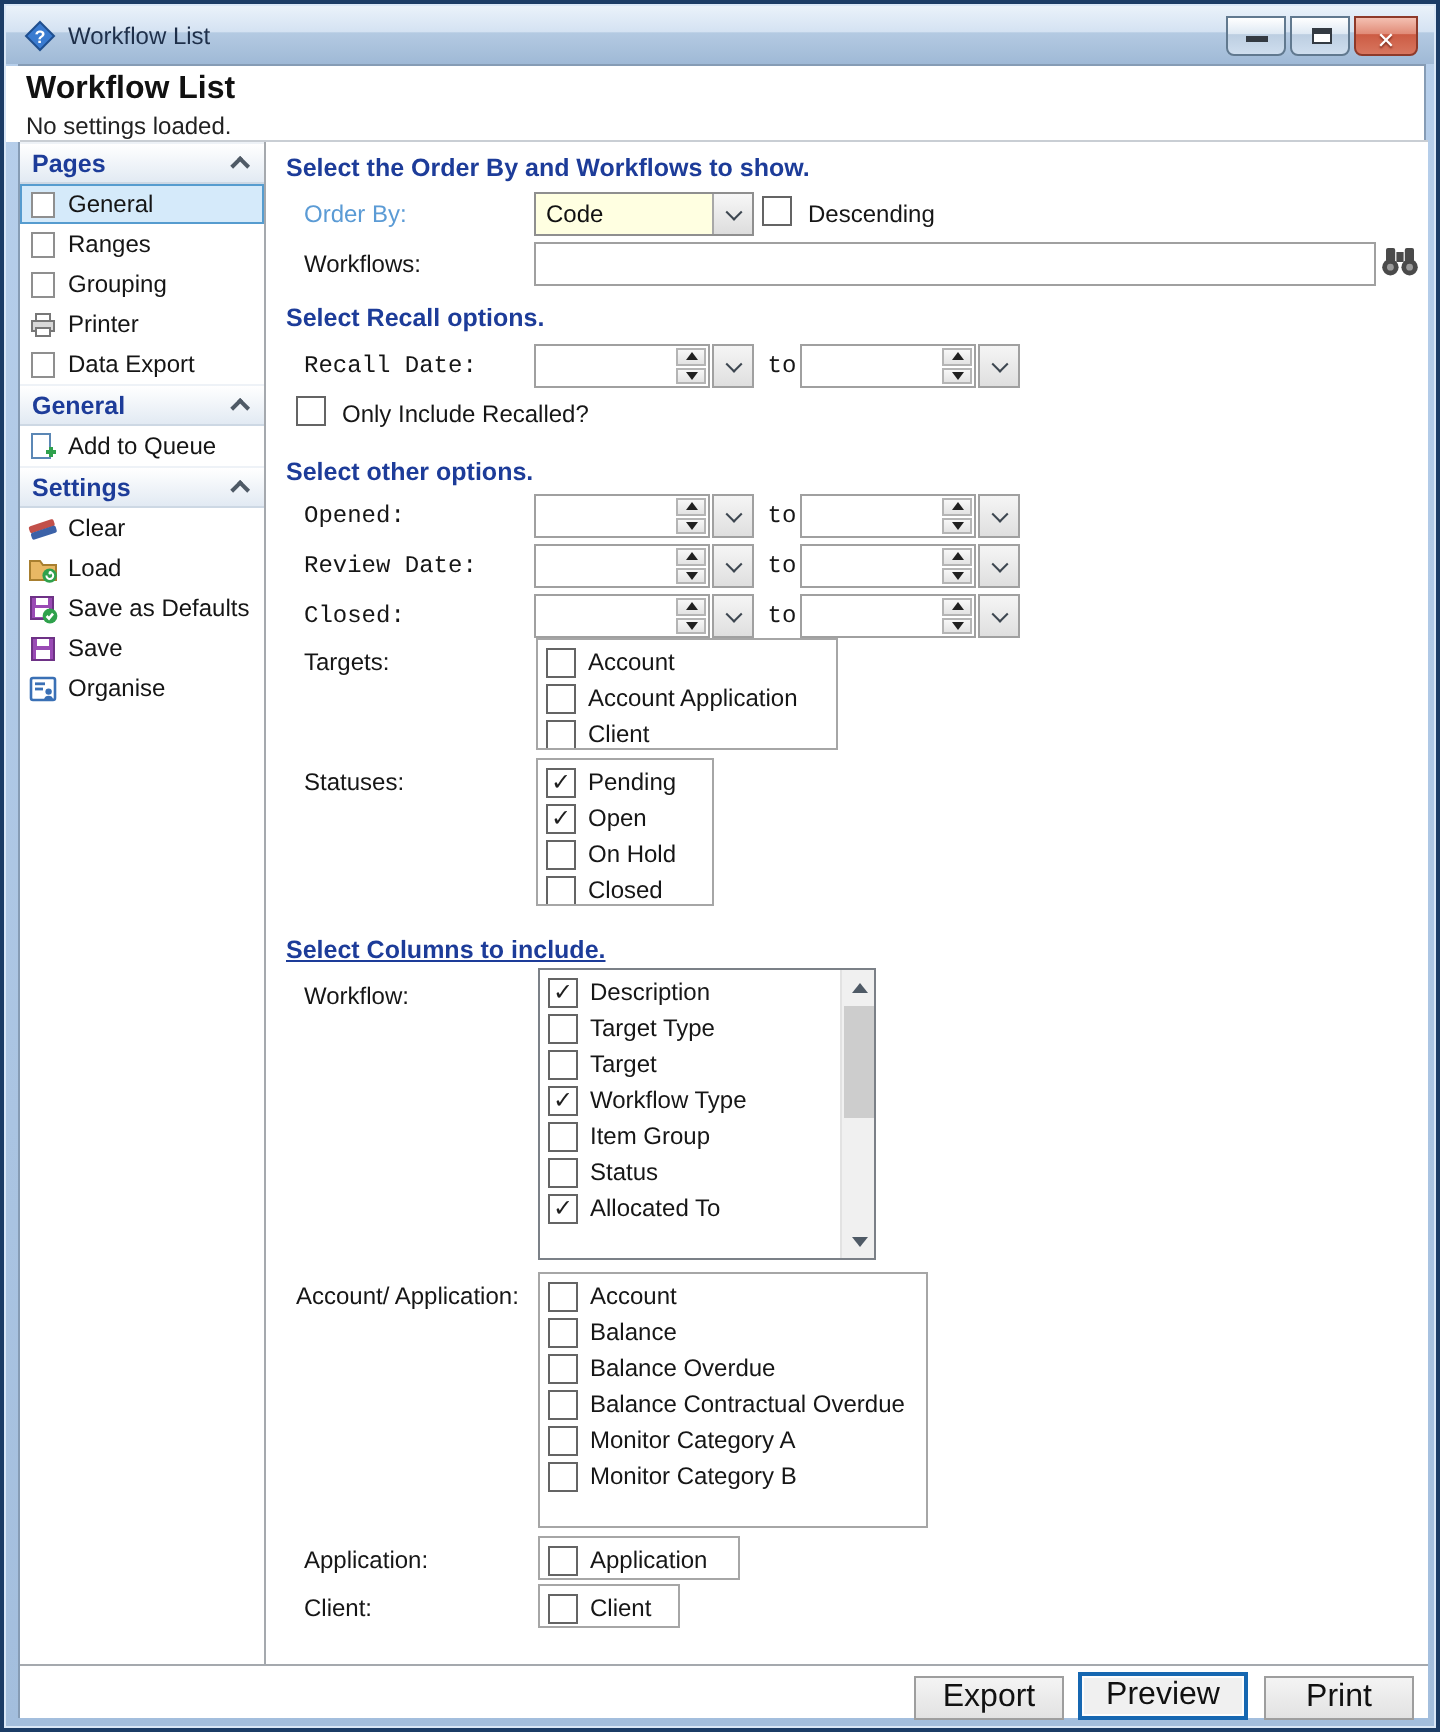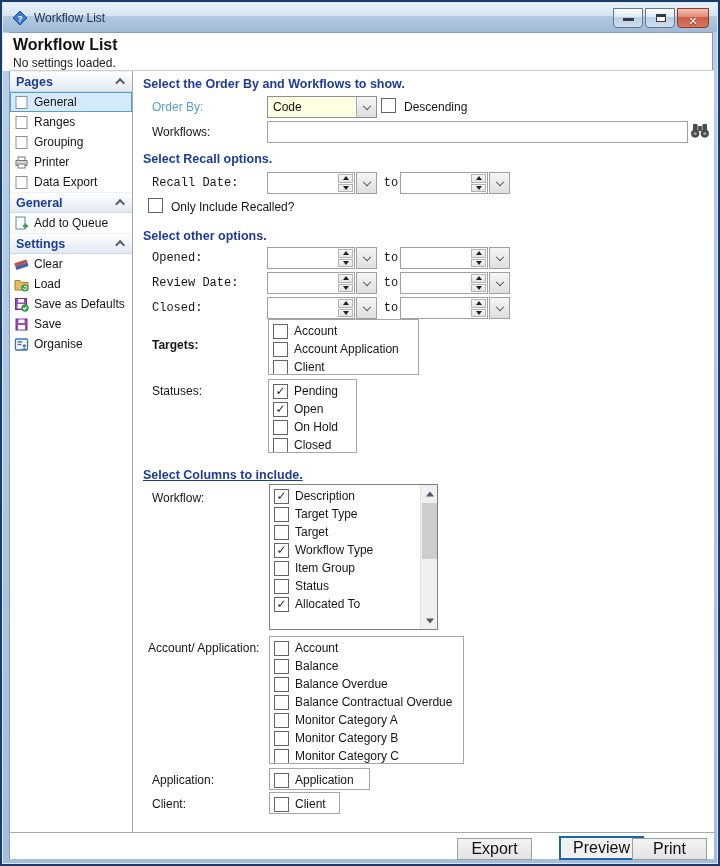--- a/index.html
+++ b/index.html
@@ -384,21 +384,21 @@
               <span class="spin-btn spin-up"></span>
               <span class="spin-btn spin-down"></span>
             </span>
           </span>
           <span class="dd-btn" style="left:356px; top:0;">
             <span class="chev-down"></span>
           </span>
         </div>
       </div>
 
-    <div class="lbl" style="left:19px; top:267px;font-weight:bold;">Targets:</div>
+    <div class="lbl" style="left:19px; top:253px;">Targets:</div>
     <div class="group-box" style="left:135px; top:248px; width:151px; height:56px;">
 
         <div class="chk-item">
           <span class="cbx"></span>
           <span class="chk-label">Account</span>
         </div>
 
         <div class="chk-item">
           <span class="cbx"></span>
           <span class="chk-label">Account Application</span>
@@ -509,24 +509,20 @@
         <div class="chk-item">
           <span class="cbx"></span>
           <span class="chk-label">Monitor Category A</span>
         </div>
 
         <div class="chk-item">
           <span class="cbx"></span>
           <span class="chk-label">Monitor Category B</span>
         </div>
 
-        <div class="chk-item">
-          <span class="cbx"></span>
-          <span class="chk-label">Monitor Category C</span>
-        </div>
       </div>
 
     <div class="lbl" style="left:19px; top:702px;">Application:</div>
     <div class="group-box" style="left:136px; top:697px; width:101px; height:22px;">
 
         <div class="chk-item">
           <span class="cbx"></span>
           <span class="chk-label">Application</span>
         </div>
       </div>
@@ -538,17 +534,17 @@
           <span class="cbx"></span>
           <span class="chk-label">Client</span>
         </div>
       </div>
 
   </div>
 
   <div class="footer-line"></div>
   <div class="footer">
     <div class="btn" style="left:447px; top:5px; width:75px;">Export</div>
-    <div class="btn btn-default" style="left:529px; top:3px; width:85px;margin-left:20px;">Preview</div>
+    <div class="btn btn-default" style="left:529px; top:3px; width:85px;">Preview</div>
     <div class="btn" style="left:622px; top:5px; width:75px;">Print</div>
   </div>
 
 </div>
 
 </body></html>

